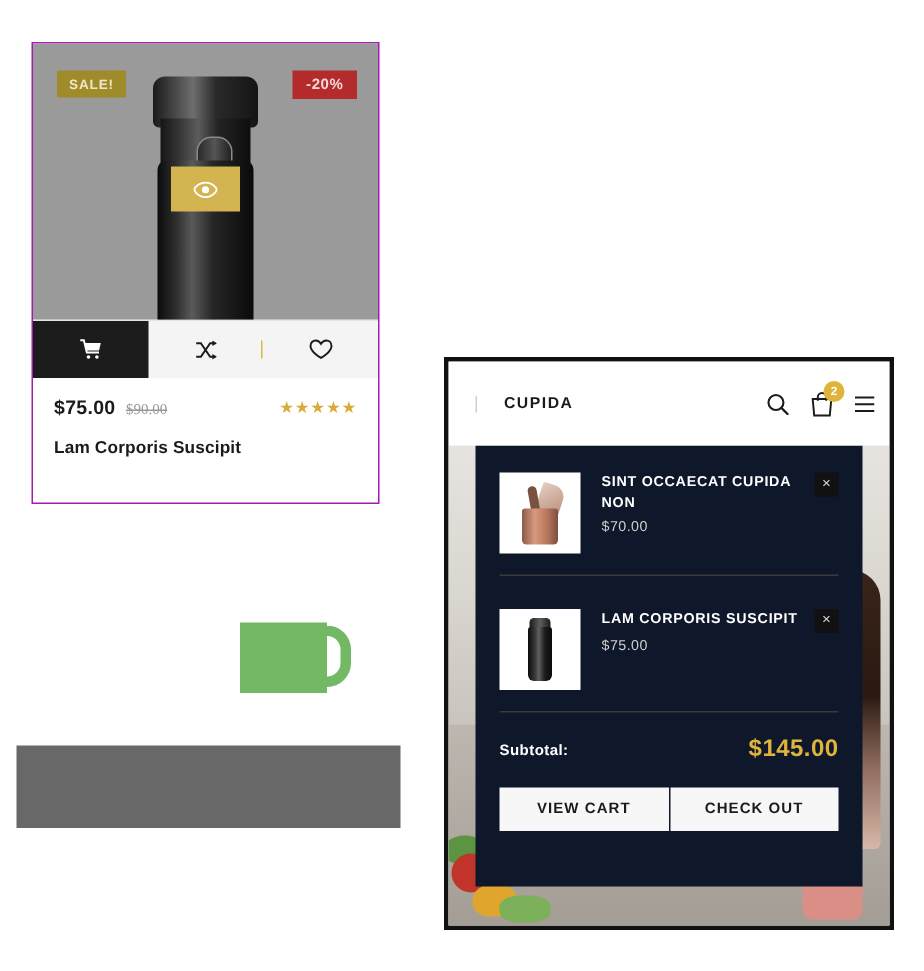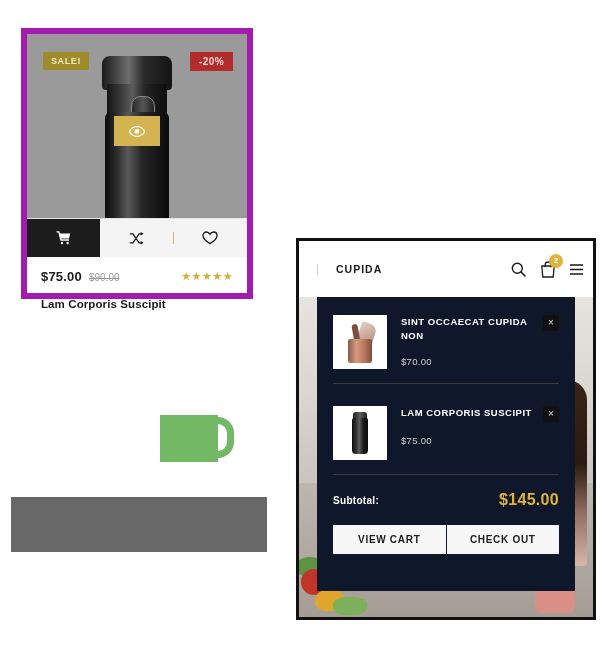--- a/index.html
+++ b/index.html
@@ -15,23 +15,23 @@
     font-family: "Liberation Sans", sans-serif;
     -webkit-font-smoothing: antialiased;
   }
 
   
   #product-card {
     position: absolute;
     left: 21px;
     top: 28px;
     width: 232px;
-    height: 271px;
+    height: 308px;
     background: #ffffff;
-    border: 6px solid #a21caf;
+    border: 1px solid #a21caf;
     box-sizing: border-box;
   }
   .product-media {
     position: relative;
     width: 100%;
     height: 184px;
     background: #9a9a9a;
     overflow: hidden;
   }
   
@@ -158,20 +158,21 @@
   .price-now {
     font-size: 13px;
     font-weight: bold;
     color: #1b1b1b;
     letter-spacing: .2px;
   }
   .price-old {
     font-size: 10px;
     color: #9a9a9a;
     text-decoration: line-through;
+    font-family: Liberation Serif, serif;
   }
   .stars { font-size: 11px; color: #d8ac3a; letter-spacing: .5px; }
   .product-title {
     margin-top: 14px;
     font-size: 11.5px;
     font-weight: bold;
     color: #1b1b1b;
     letter-spacing: .1px;
   }
 
@@ -406,21 +407,21 @@
     width: 16px;
     height: 16px;
     background: #111111;
     color: #d9d9d9;
     font-size: 10px;
     line-height: 16px;
     text-align: center;
     cursor: pointer;
   }
   .ci-price {
-    margin-top: 13px;
+    margin-top: 3px;
     font-size: 9.5px;
     color: #cfcfcf;
     letter-spacing: .3px;
   }
 
   .subtotal-row {
     display: flex;
     align-items: center;
     justify-content: space-between;
     padding: 4px 0 16px 0;

